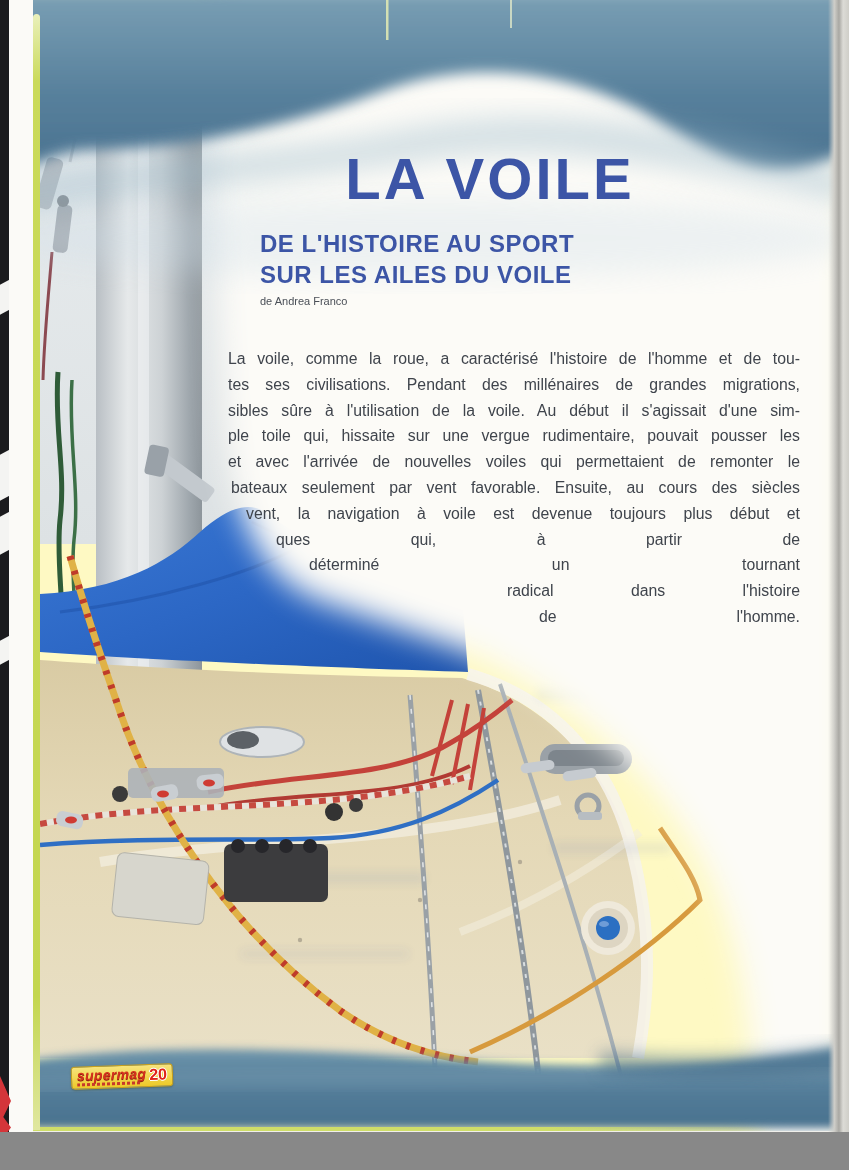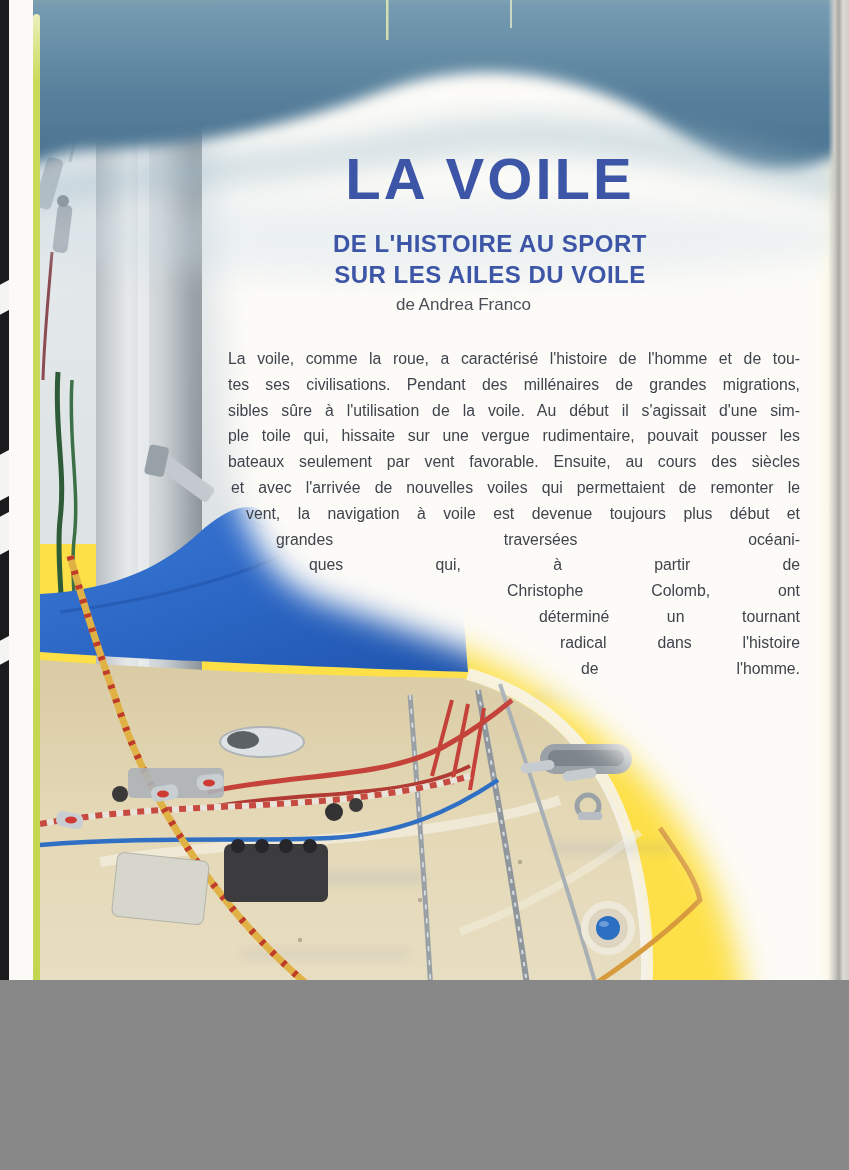--- a/index.html
+++ b/index.html
@@ -1,42 +1,42 @@
 <!DOCTYPE html>
 <html><head>
 <meta charset="utf-8">
 <style>
   html,body{margin:0;padding:0;background:#888;}
   .page{
-    position:relative; width:849px; height:980px; overflow:hidden;
-    background:#fde047;
+    position:relative; width:849px; height:1132px; overflow:hidden;
+    background:#fef9c3;
     font-family:"Liberation Sans", sans-serif;
   }
   .abs{position:absolute;}
   
   .left-black-strip{left:0;top:0;width:9px;height:1170px;background:#1b1b1e;}
   .slash{position:absolute;left:-4px;width:18px;background:#f4f4f2;transform:skewY(-28deg);}
   .left-white-strip{left:9px;top:0;width:24px;height:1170px;background:#fbfaf7;}
   .green-edge-strip{left:33px;top:14px;width:7px;height:1116px;border-radius:4px 4px 0 0;
     background:linear-gradient(180deg,#eaf0bc,#cada5a 6%,#c3d64f 88%,#e0e7a0);}
   .red-corner{left:0;top:1076px;width:11px;height:66px;background:#d4353a;
     clip-path:polygon(0 0,100% 38%,30% 62%,100% 78%,0 100%);}
   .right-page-edge{right:0;top:0;width:21px;height:1170px;
     background:linear-gradient(90deg,rgba(0,0,0,0) 0,#cfcec9 30%,#a9a8a3 52%,#dcdbd6 72%,#cfcec8 100%);}
   .bottom-gray{left:0;top:1131px;width:849px;height:39px;
     background:linear-gradient(180deg,#f0efeb,#e5e4e0);}
   .green-underline{left:33px;top:1127px;width:740px;height:4px;
     background:linear-gradient(90deg,#cfdd68 0,#cfdd68 70%,rgba(207,221,104,0));}
   
   .title{left:260px;top:150px;width:460px;margin:0;text-align:center;
     font-size:58px;line-height:1;font-weight:bold;letter-spacing:3px;color:#3c55a6;}
-  .subtitle{left:260px;width:460px;text-align:center;
+  .subtitle{left:260px;width:460px;
     font-size:24px;line-height:1;font-weight:bold;letter-spacing:.5px;color:#3c55a6;}
   .subtitle.s1{top:232px;} .subtitle.s2{top:263px;}
-  .byline{left:260px;top:295px;width:407px;text-align:center;font-size:17px;color:#4a4f57;}
+  .byline{left:260px;top:295px;width:407px;text-align:left;font-size:11px;color:#4a4f57;}
   
   .body-text{left:0;top:346px;width:849px;}
   .body-line{height:25.8px;line-height:25.8px;overflow:hidden;
     font-size:15.8px;color:#3f444c;
     text-align:justify;text-align-last:justify;
     padding-left:228px;padding-right:49px;}
   .body-line:nth-child(6){padding-left:231px;}
   .body-line:nth-child(7){padding-left:246px;}
   .body-line:nth-child(8){padding-left:276px;}
   .body-line:nth-child(9){padding-left:309px;}
@@ -247,26 +247,24 @@
   <h1 class="abs title">LA VOILE</h1>
   <div class="abs subtitle s1">DE L'HISTOIRE AU SPORT</div>
   <div class="abs subtitle s2">SUR LES AILES DU VOILE</div>
   <div class="abs byline">de Andrea Franco</div>
 
   <div class="abs body-text">
       <div class="body-line">La voile, comme la roue, a caractérisé l'histoire de l'homme et de tou-</div>
       <div class="body-line">tes ses civilisations. Pendant des millénaires de grandes migrations,</div>
       <div class="body-line">sibles sûre à l'utilisation de la voile. Au début il s'agissait d'une sim-</div>
       <div class="body-line">ple toile qui, hissaite sur une vergue rudimentaire, pouvait pousser les</div>
+      <div class="body-line">et avec l'arrivée de nouvelles voiles qui permettaient de remonter le</div>
       <div class="body-line">bateaux seulement par vent favorable. Ensuite, au cours des siècles</div>
-      <div class="body-line">et avec l'arrivée de nouvelles voiles qui permettaient de remonter le</div>
       <div class="body-line">vent, la navigation à voile est devenue toujours plus début et</div>
-      <div class="body-line">grandes traversées océani-</div>
       <div class="body-line">ques qui, à partir de</div>
-      <div class="body-line">Christophe Colomb, ont</div>
       <div class="body-line">déterminé un tournant</div>
       <div class="body-line">radical dans l'histoire</div>
       <div class="body-line">de l'homme.</div>
     </div>
 
   <div class="abs logo-wrap">
     <div class="logo-badge">
       <div class="logo-yellow">
         <span class="logo-word">supermag</span>
         <span class="logo-tagline"></span>

